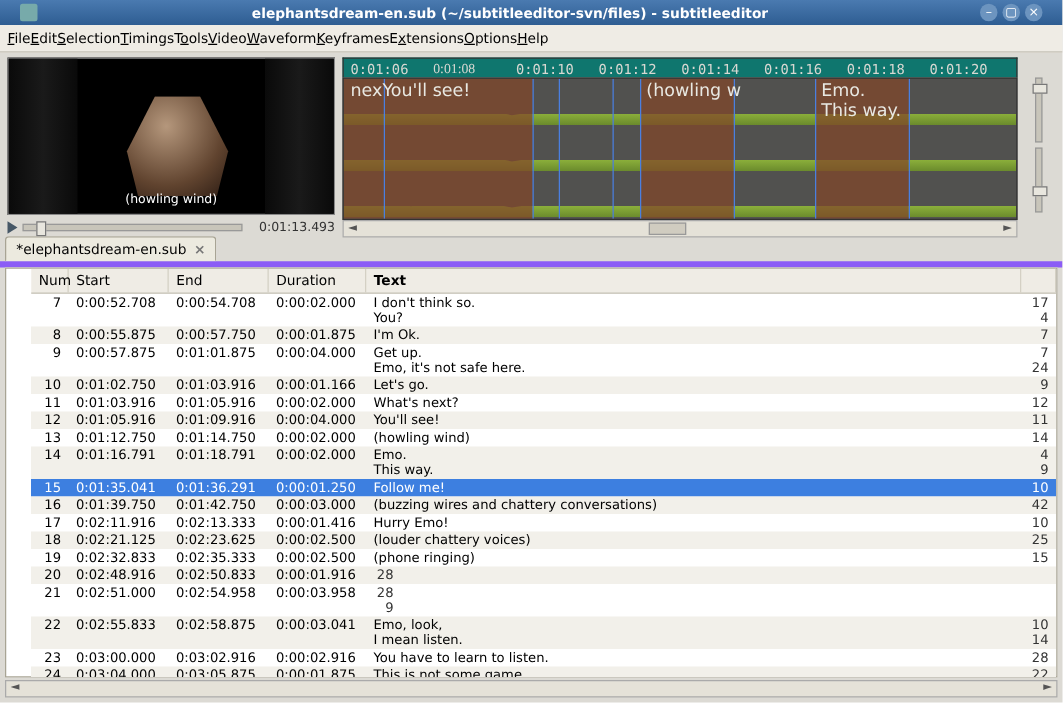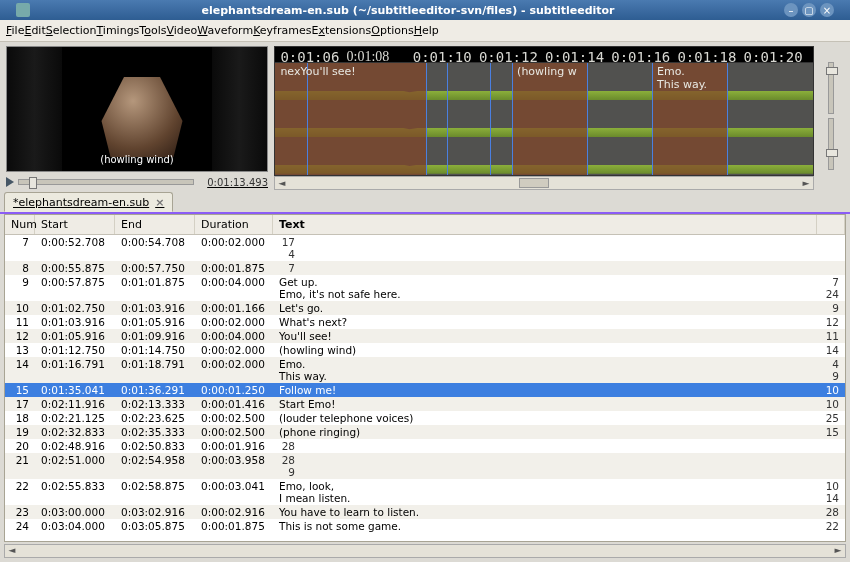--- a/index.html
+++ b/index.html
@@ -63,60 +63,60 @@
   .video-frame .figure {
     position:absolute; left:90px; top:30px; width:90px; height:80px;
     background: radial-gradient(ellipse at 40% 30%, #c9a88a 0%, #6b4b34 60%, #2a1a12 100%);
     clip-path: polygon(30% 0,70% 0,95% 55%,85% 100%,15% 100%,5% 55%);
     opacity:.9;
   }
   .video-frame .caption {
     position:absolute; bottom:6px; left:0; right:0; text-align:center; color:#fff; font-size:10px;
   }
   .video-controls {
-    height:18px; display:flex; align-items:center; gap:4px; padding-top:2px;text-decoration:underline;
+    height:18px; display:flex; align-items:center; gap:4px; padding-top:2px;
   }
   .play-icon { width:0;height:0;border-top:5px solid transparent;border-bottom:5px solid transparent;border-left:8px solid #465766; cursor:pointer;}
   .seek { flex:1; height:6px; background:#c8c5ba; border:1px solid #999; position:relative;}
   .seek .thumb{position:absolute;left:6%;top:-3px;width:8px;height:12px;background:#e8e6de;border:1px solid #777;}
   .timecode { font-size:10px; color:#333; width:70px; text-align:right;}
   
   .waveform-pane { flex:1; display:flex; gap:4px;}
   .waveform-wrap { flex:1; display:flex; flex-direction:column;}
   .wf-ruler {
-    height:16px; background:#000000; color:#d8d8d2; font-size:14px;
+    height:16px; background:#0f766e; color:#d8d8d2; font-size:11px;
     display:flex; align-items:center; border:1px solid #333; border-bottom:none;
     position:relative; overflow:hidden;
   }
   .wf-ruler .tick{position:absolute; top:2px; font-family:monospace;}
   .wf-body {
     flex:1; background:#51514f; border:1px solid #333; position:relative; overflow:hidden;
   }
   .wf-body .track{position:absolute;left:0;right:0;height:33%;}
   .wf-body .track.t0{top:0}.wf-body .track.t1{top:33%}.wf-body .track.t2{top:66%}
   .wf-body .wave{position:absolute;left:0;right:0;bottom:0;height:60%;
     background: linear-gradient(to top,#6a8a2c 0%,#8aae3a 40%,transparent 41%);
     clip-path: polygon(0 100%,0 55%,5% 40%,10% 60%,18% 30%,25% 65%,33% 35%,42% 55%,50% 25%,58% 60%,66% 35%,75% 55%,83% 30%,92% 55%,100% 40%,100% 100%);
   }
   .wf-body .region{position:absolute;top:0;bottom:0;background:rgba(130,70,40,.72);}
   .wf-body .marker{position:absolute;top:0;bottom:0;width:1px;background:#4a7fe0;}
-  .wf-body .label{position:absolute;top:2px;color:#e8e8e2;font-size:11px;white-space:nowrap;}
+  .wf-body .label{position:absolute;top:2px;color:#e8e8e2;font-size:14px;white-space:nowrap;}
   .wf-scroll{height:14px;background:#e5e2d8;border:1px solid #aaa;display:flex;align-items:center;}
   .wf-scroll .arrow{width:14px;text-align:center;color:#555;cursor:pointer;font-size:9px;}
   .wf-scroll .track{flex:1;position:relative;height:100%;}
   .wf-scroll .thumb{position:absolute;left:45%;width:30px;top:1px;bottom:1px;background:#d0ccc0;border:1px solid #999;}
   .wf-sliders{width:26px;display:flex;flex-direction:column;gap:4px;align-items:center;padding-top:16px;}
   .vslider{width:6px;height:52px;background:#c8c5ba;border:1px solid #999;position:relative;}
   .vslider .vthumb{position:absolute;left:-3px;width:12px;height:8px;background:#e8e6de;border:1px solid #777;}
   
-  .tabrow{height:22px;padding:0 4px;display:flex;align-items:flex-end;border-bottom:2px solid #8b5cf6;text-decoration:underline;}
+  .tabrow{height:22px;padding:0 4px;display:flex;align-items:flex-end;border-bottom:5px solid #8b5cf6;}
   .tab{display:flex;align-items:center;gap:6px;height:20px;padding:0 8px;background:#eceadf;border:1px solid #a8a494;border-bottom:1px solid #eceadf;border-radius:3px 3px 0 0;font-size:11px;}
   .tab .x{color:#777;cursor:pointer;font-weight:bold;}
   
-  .tablewrap{flex:1;overflow:hidden;display:flex;flex-direction:column;background:#fff;margin:0 4px 2px 4px;border:1px solid #a8a494;}
+  .tablewrap{flex:1;overflow:hidden;display:flex;flex-direction:column;background:#fff;margin:0 4px 2px 4px;border:1px solid #a8a494;padding-left:20px;}
   .thead{display:flex;background:#efece5;border-bottom:1px solid #c5c1b6;font-size:11px;}
   .thead .col{padding:3px 6px;border-right:1px solid #d4d0c4;}
   .tbody{flex:1;overflow-y:auto;}
   .row{display:flex;font-size:10.5px;border-bottom:0px solid #eee;min-height:14px;align-items:flex-start;}
   .row:nth-child(even){background:#f2f0ea;}
   .row.selected{background:#3d7fe0;color:#fff;}
   .row .cell{padding:1px 6px;white-space:pre-line;}
   .c-num{width:30px;text-align:right;}
   .c-start{width:80px;}
   .c-end{width:80px;}
@@ -245,28 +245,31 @@
     <div class="col c-dur">Duration</div>
     <div class="col c-text">Text</div>
     <div class="col c-count"></div>
   </div>
   <div class="tbody" id="tbody">
       <div class="row">
         <div class="cell c-num">7</div>
         <div class="cell c-start">0:00:52.708</div>
         <div class="cell c-end">0:00:54.708</div>
         <div class="cell c-dur">0:00:02.000</div>
+        <div class="cell c-text">I don't think so.
+You?</div>
         <div class="cell c-count">17
 4</div>
       </div>
       <div class="row">
         <div class="cell c-num">8</div>
         <div class="cell c-start">0:00:55.875</div>
         <div class="cell c-end">0:00:57.750</div>
         <div class="cell c-dur">0:00:01.875</div>
+        <div class="cell c-text">I'm Ok.</div>
         <div class="cell c-count">7</div>
       </div>
       <div class="row">
         <div class="cell c-num">9</div>
         <div class="cell c-start">0:00:57.875</div>
         <div class="cell c-end">0:01:01.875</div>
         <div class="cell c-dur">0:00:04.000</div>
         <div class="cell c-text">Get up.
 Emo, it's not safe here.</div>
         <div class="cell c-count">7
@@ -316,33 +319,41 @@
       </div>
       <div class="row selected">
         <div class="cell c-num">15</div>
         <div class="cell c-start">0:01:35.041</div>
         <div class="cell c-end">0:01:36.291</div>
         <div class="cell c-dur">0:00:01.250</div>
         <div class="cell c-text">Follow me!</div>
         <div class="cell c-count">10</div>
       </div>
       <div class="row">
+        <div class="cell c-num">16</div>
+        <div class="cell c-start">0:01:39.750</div>
+        <div class="cell c-end">0:01:42.750</div>
+        <div class="cell c-dur">0:00:03.000</div>
+        <div class="cell c-text">(buzzing wires and chattery conversations)</div>
+        <div class="cell c-count">42</div>
+      </div>
+      <div class="row">
         <div class="cell c-num">17</div>
         <div class="cell c-start">0:02:11.916</div>
         <div class="cell c-end">0:02:13.333</div>
         <div class="cell c-dur">0:00:01.416</div>
-        <div class="cell c-text">Start Emo!</div>
+        <div class="cell c-text">Hurry Emo!</div>
         <div class="cell c-count">10</div>
       </div>
       <div class="row">
         <div class="cell c-num">18</div>
         <div class="cell c-start">0:02:21.125</div>
         <div class="cell c-end">0:02:23.625</div>
         <div class="cell c-dur">0:00:02.500</div>
-        <div class="cell c-text">(louder telephone voices)</div>
+        <div class="cell c-text">(louder chattery voices)</div>
         <div class="cell c-count">25</div>
       </div>
       <div class="row">
         <div class="cell c-num">19</div>
         <div class="cell c-start">0:02:32.833</div>
         <div class="cell c-end">0:02:35.333</div>
         <div class="cell c-dur">0:00:02.500</div>
         <div class="cell c-text">(phone ringing)</div>
         <div class="cell c-count">15</div>
       </div>

